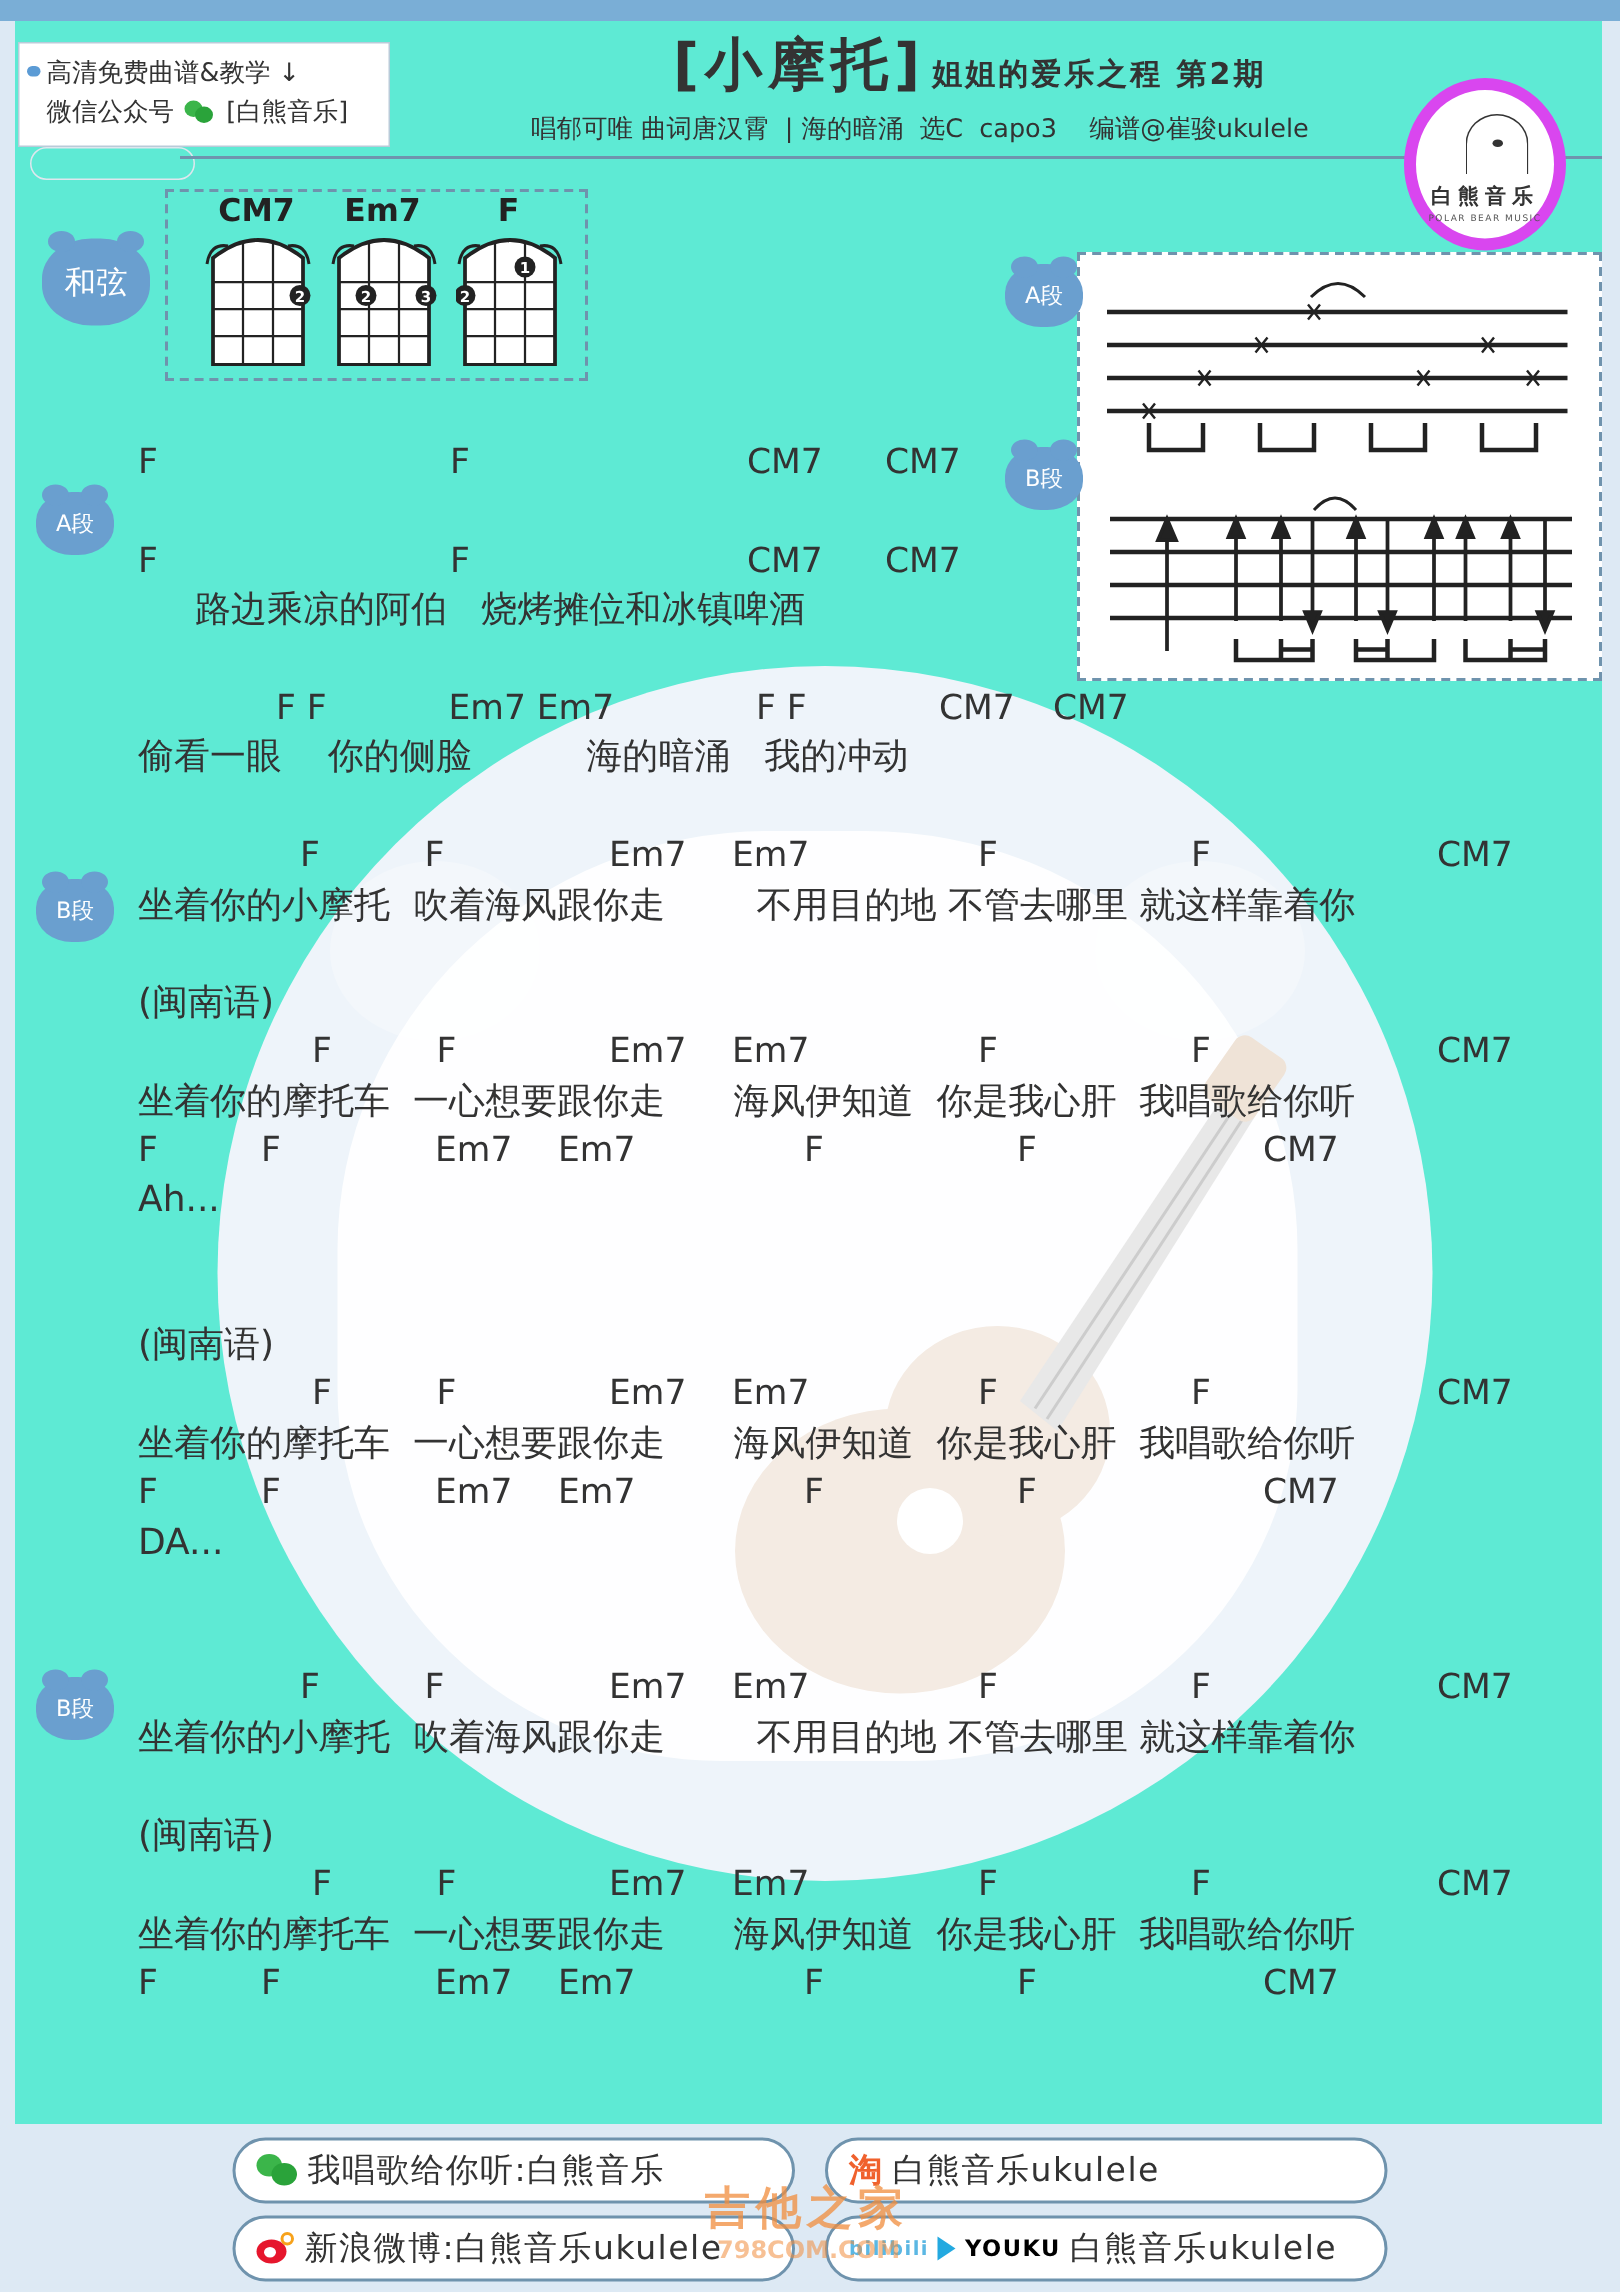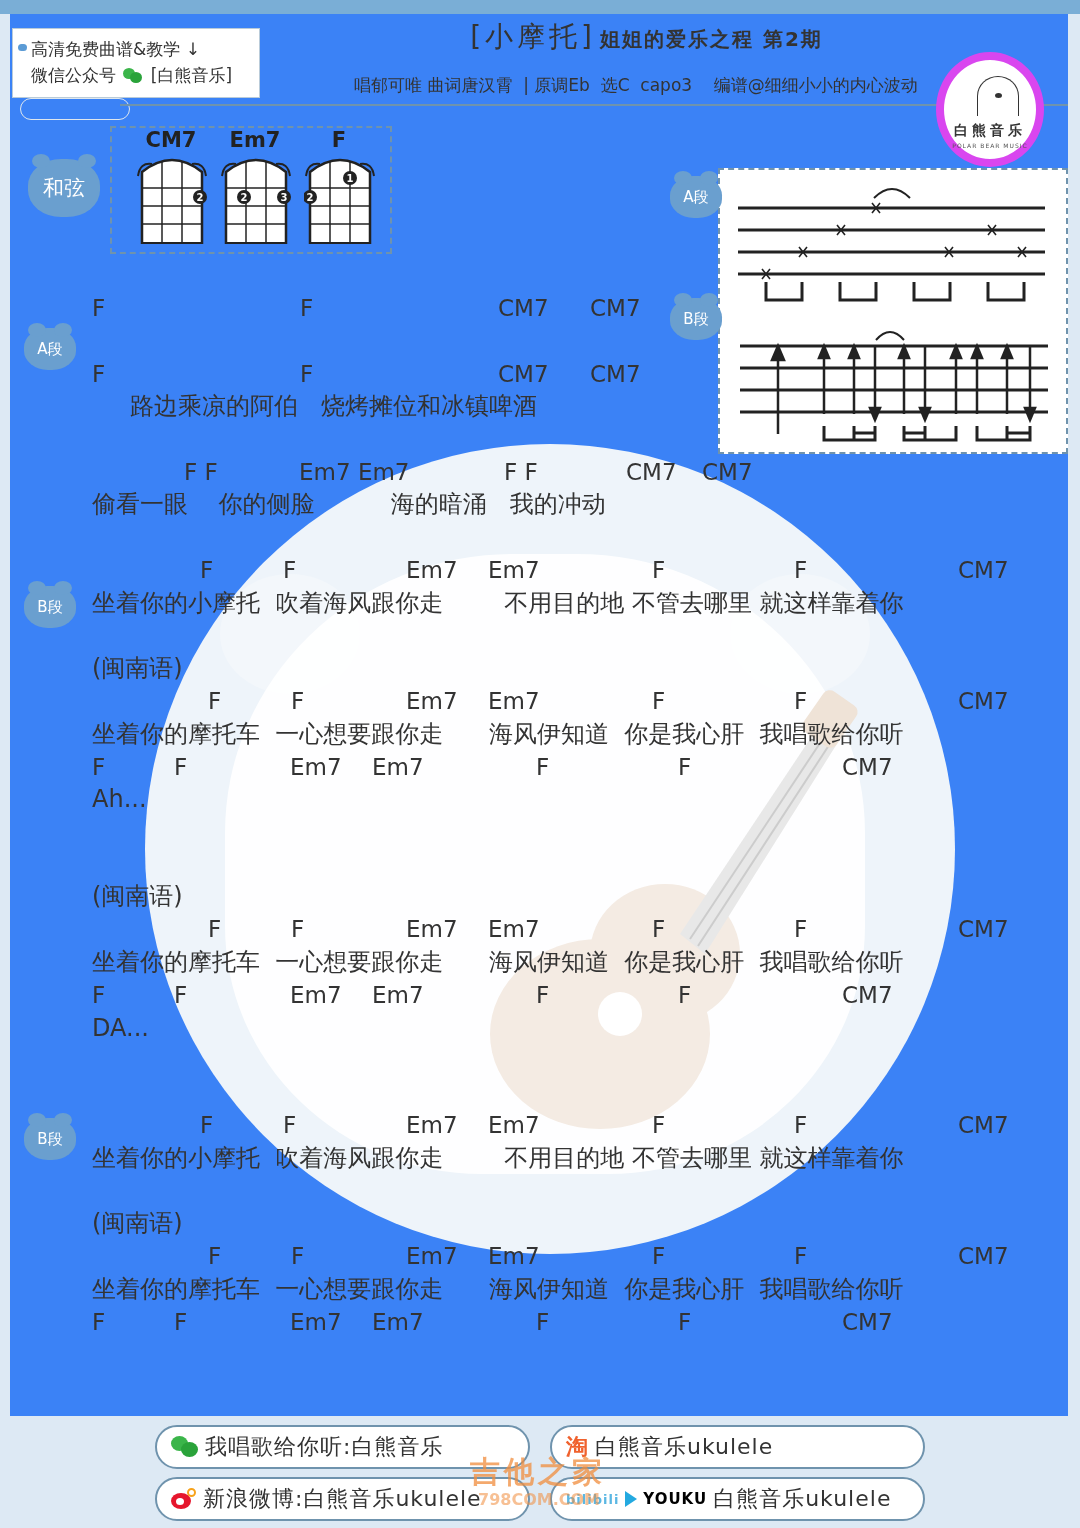--- a/index.html
+++ b/index.html
@@ -6,41 +6,41 @@
   html, body { width: 1080px; height: 1528px; overflow: hidden; }
   body {
     background: #dde9f4;
     font-family: "DejaVu Sans", "Liberation Sans", sans-serif;
     color: #333;
     position: relative;
   }
   .topbar { position: absolute; left: 0; top: 0; width: 1080px; height: 14px; background: #7aaed6; }
   .sheet {
     position: absolute; left: 10px; top: 14px; width: 1058px; height: 1402px;
-    background: #3b82f6; overflow: hidden;
+    background: #5eead4; overflow: hidden;
   }
   
   .wm-circle { position: absolute; left: 135px; top: 430px; width: 810px; height: 810px; border-radius: 50%; background: #eef4fa; }
   .wm-bear { position: absolute; left: 215px; top: 540px; width: 640px; height: 620px; background: #fff; border-radius: 45% 45% 40% 40%; opacity: .9; }
   .wm-ear1 { position: absolute; left: 210px; top: 560px; width: 140px; height: 120px; border-radius: 50%; background: #f3f7fb; }
   .wm-ear2 { position: absolute; left: 720px; top: 560px; width: 140px; height: 120px; border-radius: 50%; background: #f3f7fb; }
   .wm-uke { position: absolute; left: 480px; top: 640px; width: 420px; height: 480px; }
 
   .promo-box {
     position: absolute; left: 2px; top: 14px; width: 248px; height: 70px;
     border: 1.5px solid #b9cbd9; background: #fff; padding: 7px 0 0 18px;
     font-size: 17px; line-height: 26px; color: #333;
   }
   .promo-dot { position: absolute; left: 5px; top: 15px; width: 9px; height: 7px; border-radius: 4px; background: #5b9bd5; }
   .wechat-mini { display: inline-block; width: 20px; height: 15px; position: relative; vertical-align: -2px; margin: 0 2px; }
   .wechat-mini i { position: absolute; border-radius: 50%; background: #3bb54a; }
   .uke-outline { position: absolute; left: 10px; top: 84px; width: 110px; height: 22px; border: 1.5px solid #dfe7ee; border-radius: 12px; }
 
   .title-wrap { position: absolute; left: 0; top: 4px; width: 1058px; text-align: center; padding-left: 215px; }
-  .title-main { font-size: 28px; font-weight: normal; color: #333; letter-spacing: 4px; }
+  .title-main { font-size: 38px; font-weight: bold; color: #333; letter-spacing: 4px; }
   .title-sub { font-size: 20px; font-weight: bold; color: #333; letter-spacing: 2px; margin-left: 4px; }
   .credits { position: absolute; left: 344px; top: 60px; font-size: 17px; color: #333; white-space: pre; }
   .header-rule { position: absolute; left: 110px; top: 90px; width: 948px; height: 2px; background: #6f93ad; }
 
   .logo {
     position: absolute; left: 926px; top: 38px; width: 108px; height: 115px;
     border: 8px solid #d946ef; border-radius: 50%; background: #fff; text-align: center;
   }
   .logo-face { position: absolute; left: 33px; top: 16px; width: 42px; height: 40px; border: 1.5px solid #333; border-bottom: none; border-radius: 50% 50% 0 0; }
   .logo-face::after { content: ""; position: absolute; left: 17px; top: 16px; width: 7px; height: 5px; background: #333; border-radius: 50%; }
@@ -117,21 +117,21 @@
       <span>微信公众号</span>
       <span class="wechat-mini"><i style="left:0;top:0;width:12px;height:11px"></i><i style="left:7px;top:4px;width:12px;height:11px;background:#2aa33a"></i></span>
       <span>[白熊音乐]</span>
     </div>
   </div>
   <div class="uke-outline"></div>
 
   <div class="title-wrap">
     <span class="title-main">[小摩托]</span><span class="title-sub">姐姐的爱乐之程 第2期</span>
   </div>
-  <div class="credits">唱郁可唯 曲词唐汉霄  | 原调Eb  选C  capo3    编谱@细细小小的内心波动</div>
+  <div class="credits">唱郁可唯 曲词唐汉霄  | 海的暗涌  选C  capo3    编谱@崔骏ukulele</div>
   <div class="header-rule"></div>
 
   <div class="logo">
     <div class="logo-face"></div>
     <div class="logo-cn">白熊音乐</div>
     <div class="logo-en">POLAR BEAR MUSIC</div>
   </div>
 
   <div class="bear-badge badge-lg" style="left:18px;top:145px">
       <span>和弦</span>

